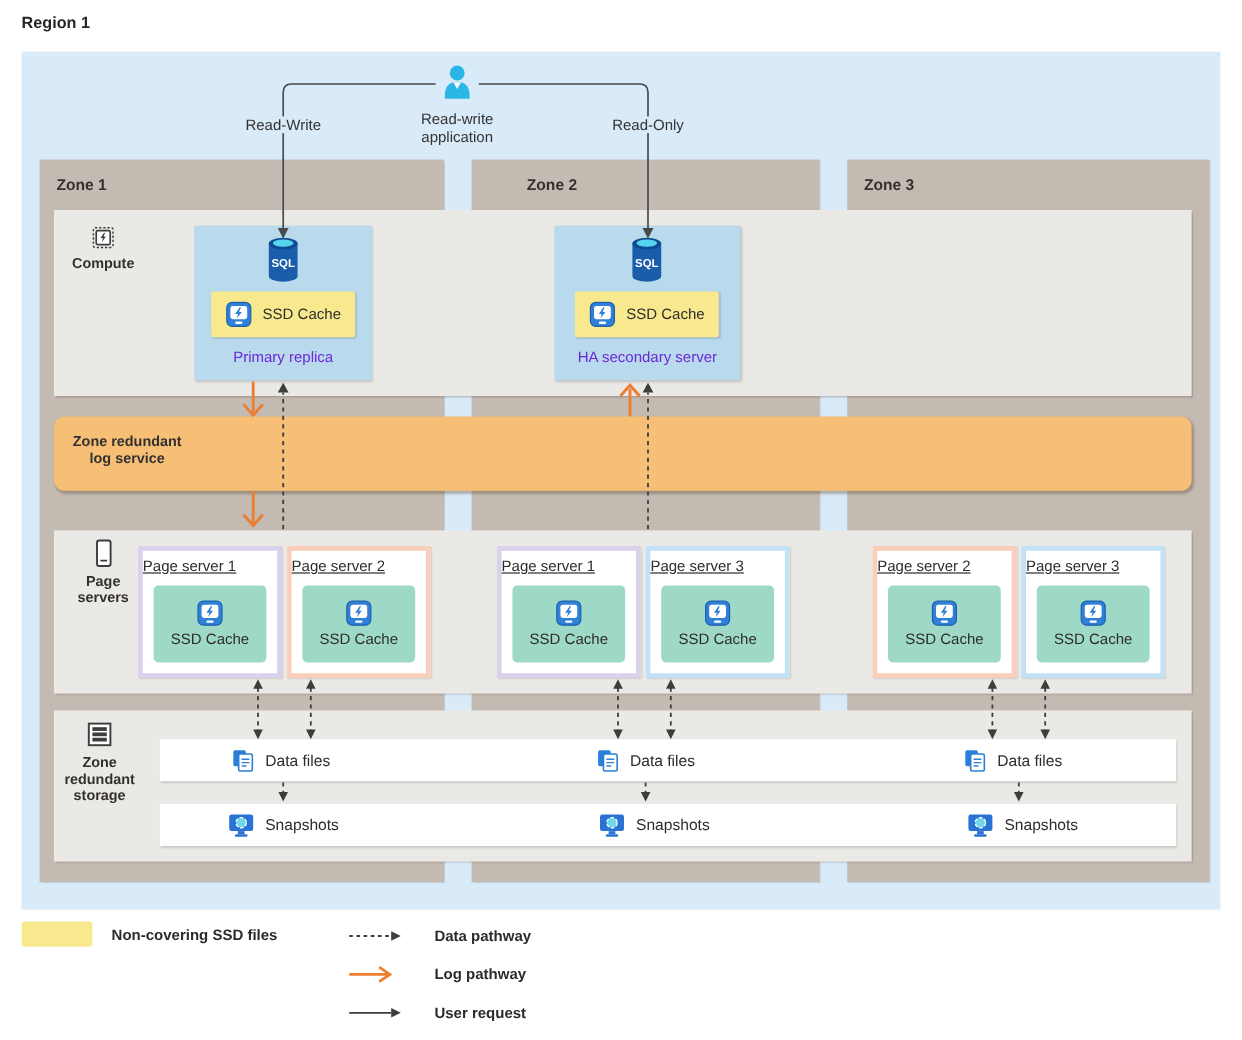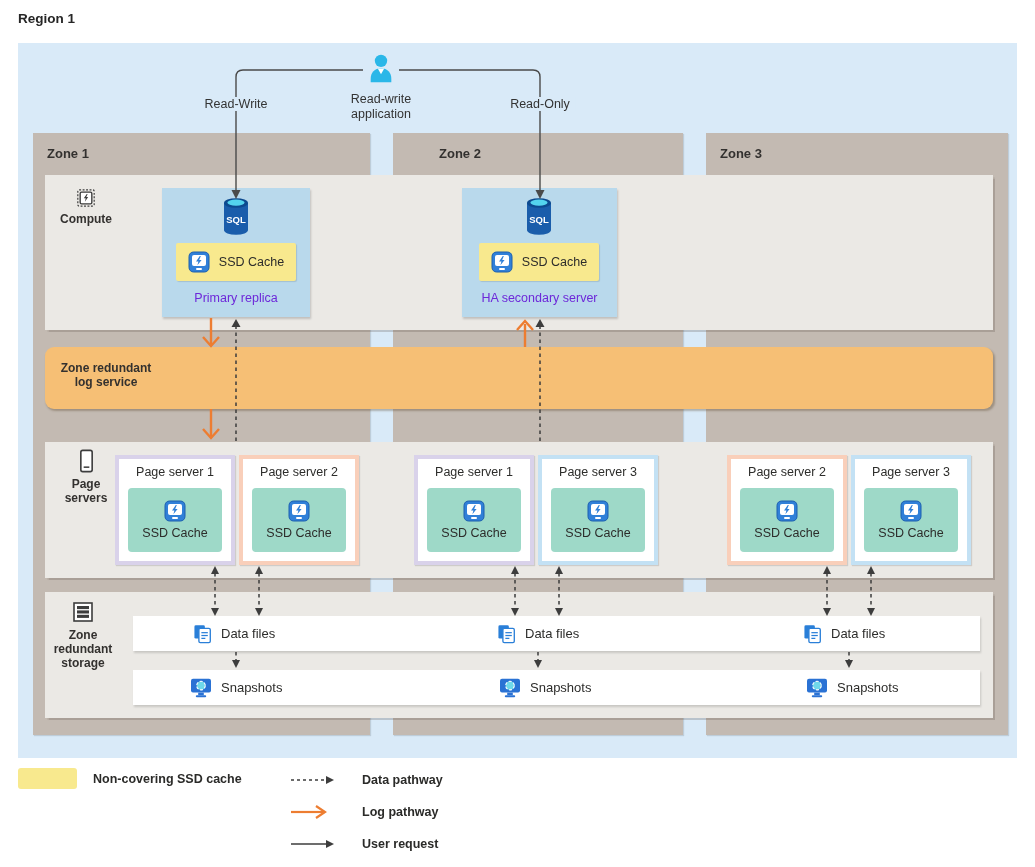--- a/index.html
+++ b/index.html
@@ -18,21 +18,21 @@
   
   .replica{top:188px;height:129px;background:#b9d9ec;z-index:4;box-shadow:1px 1.5px 2px rgba(0,0,0,.18);}
   .replica-name{position:absolute;left:0;width:100%;top:103px;text-align:center;font-size:12.5px;color:#6d28d9;}
   .ncache{position:absolute;top:55px;height:38px;width:120px;background:#f8e98e;border-radius:2px;
           display:flex;align-items:center;justify-content:center;gap:9px;font-size:12.5px;color:#2d2d2b;
           box-shadow:1px 1px 1px rgba(0,0,0,.12);}
   
   .ps-box{top:455px;width:120px;height:110px;background:#fff;border:4px solid #ccc;box-sizing:border-box;z-index:4;
           box-shadow:1px 1px 1px rgba(0,0,0,.12);}
   .ps-b1{border-color:#d9d2ea;} .ps-b2{border-color:#f9cfba;} .ps-b3{border-color:#c3e1f4;}
-  .ps-title{position:absolute;top:6px;left:0;width:100%;text-align:center;font-size:12.5px;color:#2d2d2b;}
+  .ps-title{position:absolute;top:6px;left:0;width:100%;font-size:12.5px;color:#2d2d2b;text-decoration:underline;}
   .ps-cache{position:absolute;left:9px;top:29px;width:94px;height:64px;background:#9ed9c8;border-radius:4px;
             display:flex;flex-direction:column;align-items:center;justify-content:center;gap:4px;
             font-size:12.5px;color:#2d2d2b;}
   
   .bar{left:133px;width:847px;height:35px;background:#fff;z-index:4;box-shadow:1px 1.5px 2px rgba(0,0,0,.15);}
   .bar-item{position:absolute;top:0;height:35px;display:flex;align-items:center;gap:9px;font-size:13px;color:#2d2d2b;}
   
   .conn-label{z-index:8;background:#d9eaf8;font-size:12.5px;color:#333;padding:0 5px;transform:translateX(-50%);}
   .app-label{z-index:8;font-size:12.5px;color:#333;text-align:center;line-height:15px;transform:translateX(-50%);}
   
@@ -353,21 +353,21 @@
       </g>
       <g>
         <line x1="849" y1="652" x2="849" y2="660" stroke="#3d3d3d" stroke-width="1.5" stroke-dasharray="3.5,3.5"></line>
         <polygon points="845,660 853,660 849,668" fill="#3d3d3d"></polygon>
       </g>
     </g>
   </svg>
 
   <div class="abs legend-swatch-row" style="left:18px;top:768px;">
     <div class="swatch" style="background:#f8e98e;"></div>
-    <div class="legend-label">Non-covering SSD cache</div>
+    <div class="legend-label">Non-covering SSD files</div>
   </div>
 
   <div class="abs legend-arrow-row" style="left:290px;top:772px;">
     <svg width="48" height="16">
       <line x1="1" y1="8" x2="36" y2="8" stroke="#3d3d3d" stroke-width="1.5" stroke-dasharray="3,3"></line>
       <polygon points="36,4 36,12 44,8" fill="#3d3d3d"></polygon>
     </svg>
     <div class="legend-label">Data pathway</div>
   </div>
   <div class="abs legend-arrow-row" style="left:290px;top:804px;">

